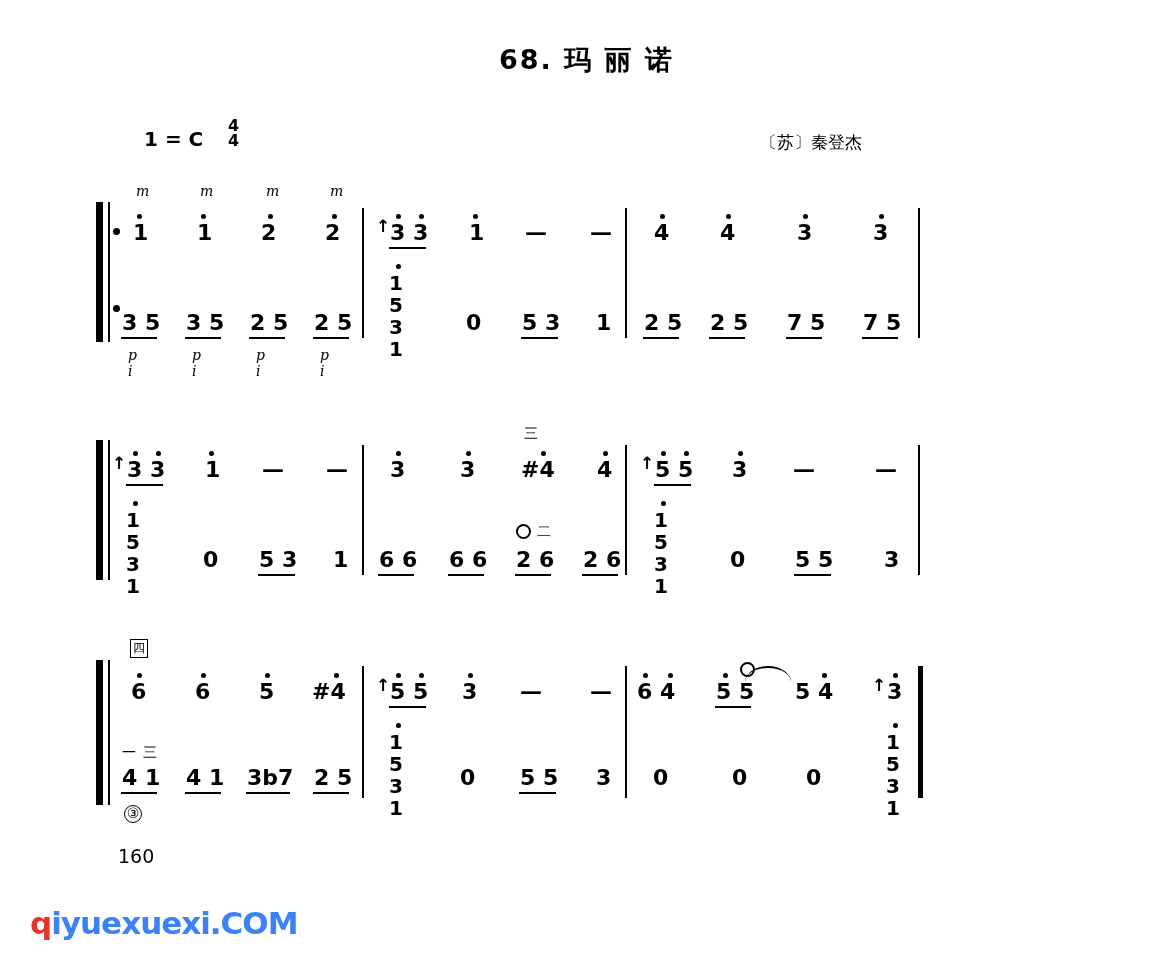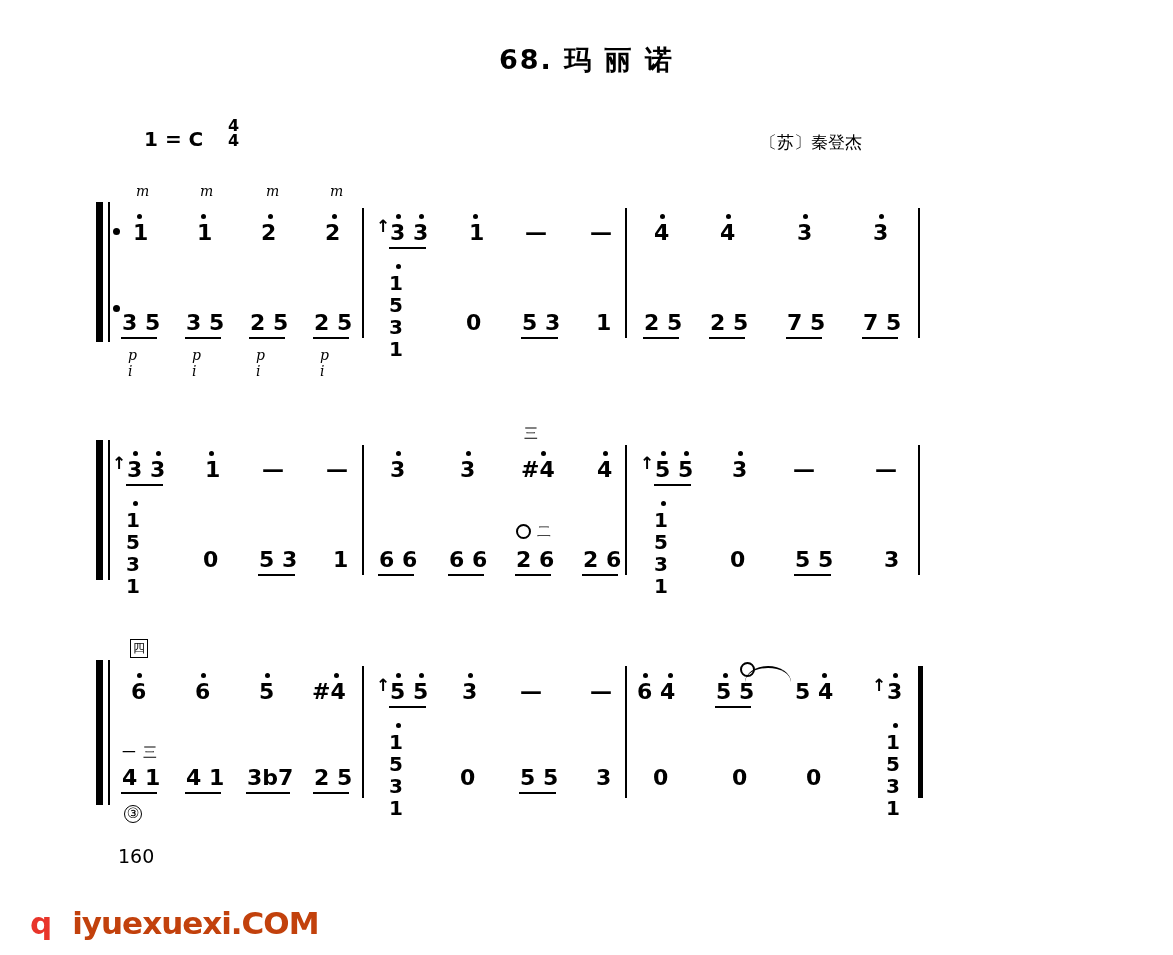--- a/index.html
+++ b/index.html
@@ -189,21 +189,21 @@
   
   .watermark {
     position: absolute;
     left: 30px; top: 905px;
     font-size: 31px;
     font-weight: bold;
     font-family: "DejaVu Sans", sans-serif;
     letter-spacing: -1px;
   }
   .watermark .q { color: #e8342a; }
-  .watermark .rest { color: #c2410c; margin-left: 21px; }
+  .watermark .rest { color: #3b82f6; }
 </style>
 </head>
 <body>
 
 <div class="page">
 
   <div class="title">68. 玛 丽 诺</div>
 
   <div class="key-sig">1 = C</div>
   <div class="meter">

